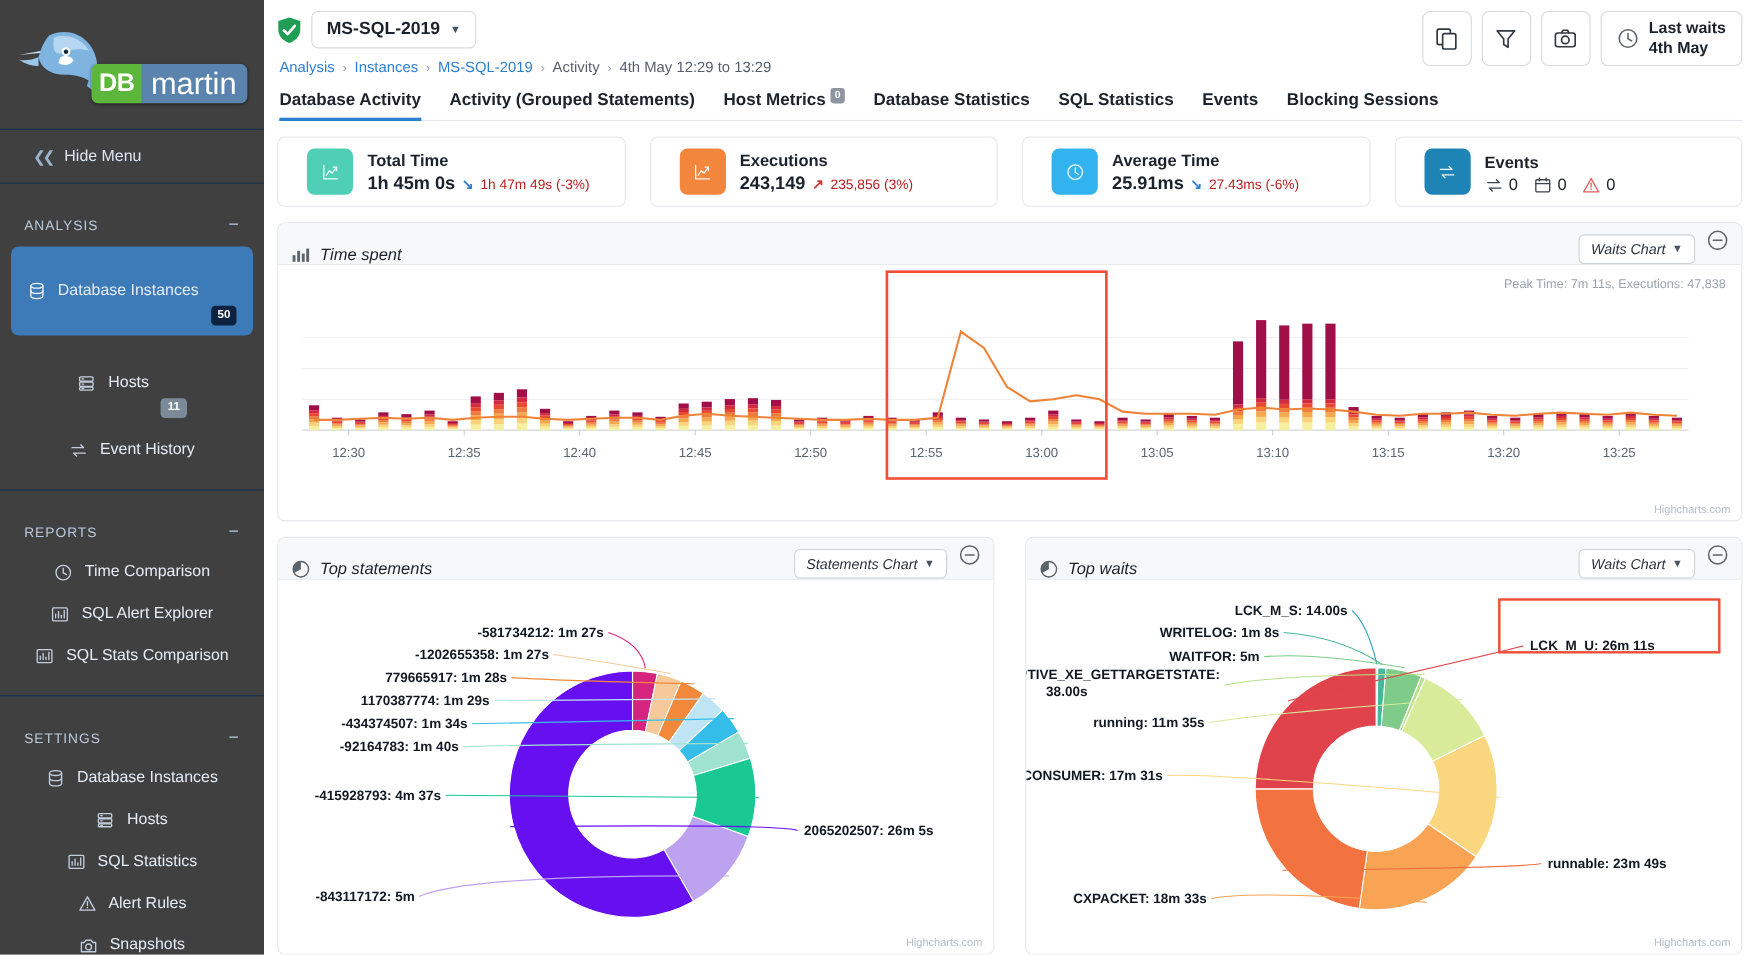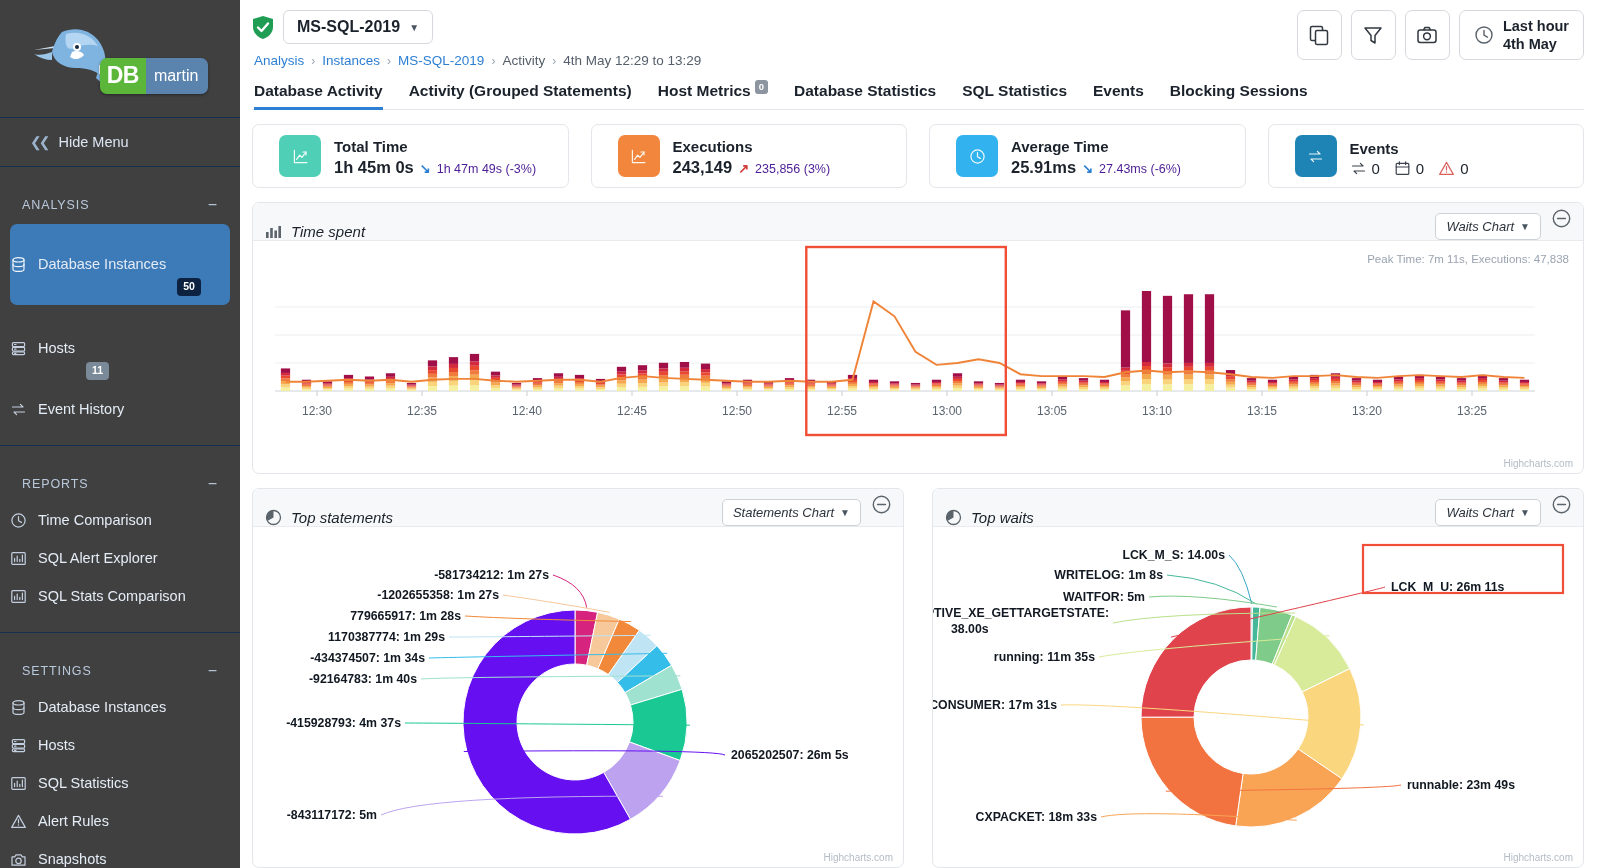--- a/index.html
+++ b/index.html
@@ -24,21 +24,21 @@
   .marlin { width: 84px; height: 64px; margin-right: -16px; margin-bottom: 6px; }
   .logo-badge {
     display: flex; border-radius: 7px; overflow: hidden; height: 36px;
     box-shadow: 0 1px 3px rgba(0,0,0,.4); position: relative; z-index: 2;
   }
   .logo-db {
     background: #5cb63a; color: #ffffff; font-weight: bold; font-size: 23px;
     padding: 0 7px; display: flex; align-items: center; letter-spacing: -.5px;
   }
   .logo-martin {
-    background: #5a83ad; color: #ffffff; font-size: 16px;
+    background: #5a83ad; color: #ffffff; font-size: 28px;
     padding: 0 10px 0 8px; display: flex; align-items: center;
   }
   .premium {
     position: absolute; left: 50%; transform: translateX(-22px);
     top: 62px; font-size: 13px; color: #ffffff;
   }
   .hide-menu {
     display: flex; align-items: center; gap: 11px;
     padding: 16px 0 16px 30px; font-size: 14.5px; color: #dce6f2;
     border-bottom: 1px solid #15304f; cursor: pointer;
@@ -47,21 +47,21 @@
   .sect { margin-top: 22px; }
   .sect-head {
     display: flex; align-items: center; justify-content: space-between;
     padding: 8px 22px 8px 22px; font-size: 12.5px; letter-spacing: .9px;
     color: #b9c9dc; font-weight: normal;
   }
   .sect-minus { color: #b9c9dc; font-size: 16px; line-height: 1; }
   .nav-item {
     display: flex; align-items: center; gap: 11px;
     margin: 3px 10px; padding: 9px 0; border-radius: 7px;
-    font-size: 14.5px; color: #e4ecf6; cursor: pointer;
+    font-size: 14.5px; color: #e4ecf6; cursor: pointer; justify-content: center;
   }
   .nav-item.active { background: #3d7ab8; }
   .nav-ico { width: 17px; height: 17px; flex: 0 0 17px; opacity: .92; display:block; }
   .badge {
     font-size: 10.5px; padding: 1px 6px; border-radius: 4px; font-weight: bold;
     line-height: 1.5;
     margin-top: 45px;
   }
   .badge.dark { background: #0d2240; color: #ffffff; }
   .badge.grey { background: #7a8a99; color: #ffffff; }
@@ -123,21 +123,21 @@
     flex: 1; border: 1px solid #e3e6ea; border-radius: 7px; background: #fff;
     display: flex; align-items: flex-end; gap: 13px; padding: 10px 26px; height: 64px;
   }
   .kpi-ico {
     width: 42px; height: 42px; border-radius: 7px; flex: 0 0 42px;
     display: flex; align-items: center; justify-content: center;
   }
   .kpi-label { font-size: 15px; font-weight: bold; color: #1b222b; }
   .kpi-row { display: flex; align-items: baseline; gap: 6px; margin-top: 3px; }
   .kpi-val { font-size: 16.5px; font-weight: bold; color: #1b222b; }
-  .kpi-delta { font-size: 12.5px; color: #4c1d95; }
+  .kpi-delta { font-size: 12.5px; color: #b91c1c; }
   .arrow { font-size: 13px; font-weight: bold; }
   .arrow.down { color: #2d7fd3; }
   .arrow.up { color: #d33b3b; }
   .ev-grp { display: flex; align-items: center; gap: 14px; margin-top: 3px; }
   .ev-item { display: flex; align-items: center; gap: 5px; font-size: 15px; color: #1b222b; }
 
   
   .panel {
     border: 1px solid #e3e6ea; border-radius: 7px; background: #fff;
     margin: 14px 16px 0 12px; overflow: hidden;
@@ -413,21 +413,21 @@
             <path d="M7.5 6 L9 3.5 H13 L14.5 6" fill="none" stroke="#31383f" stroke-width="1.5" stroke-linejoin="round"></path>
             <circle cx="11" cy="12.3" r="3.4" fill="none" stroke="#31383f" stroke-width="1.5"></circle>
           </svg>
         </div>
         <div class="time-btn">
           <svg width="20" height="20" viewBox="0 0 20 20">
             <circle cx="10" cy="10" r="8" fill="none" stroke="#5b636b" stroke-width="1.4"></circle>
             <path d="M10 5.4 V10.2 L13.4 12.2" fill="none" stroke="#5b636b" stroke-width="1.4" stroke-linecap="round"></path>
           </svg>
           <div>
-            <div class="time-txt">Last hour</div>
+            <div class="time-txt">Last waits</div>
             <div class="time-txt">4th May</div>
           </div>
         </div>
       </div>
     </div>
 
     <div class="kpis" id="kpi-cards">
         <div class="kpi">
           <div class="kpi-ico" style="background: rgb(79, 208, 182);">
             <svg viewBox="0 0 17 17" class="nav-ico" width="24" height="24">

